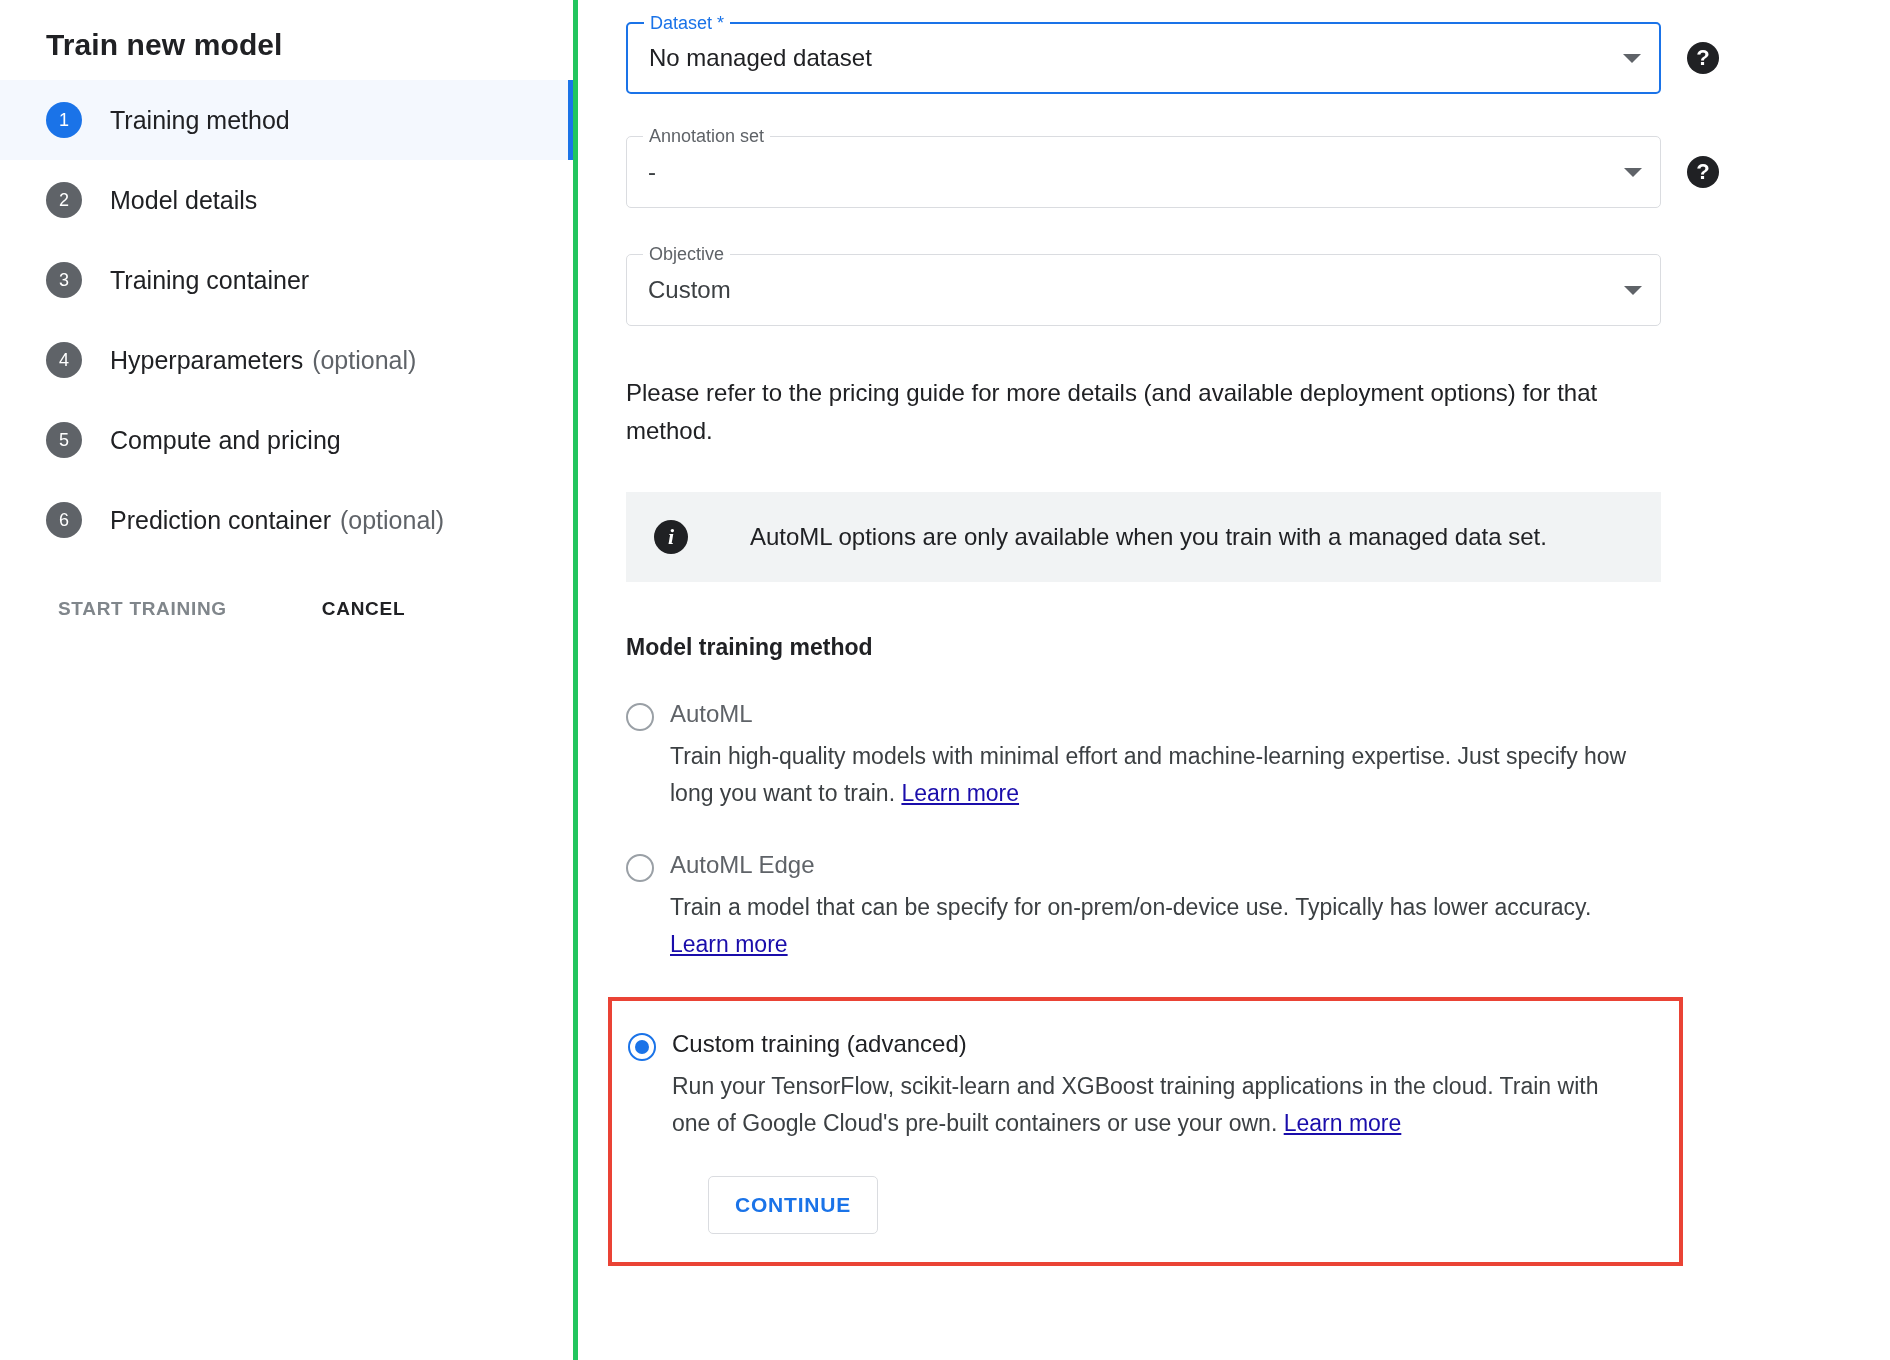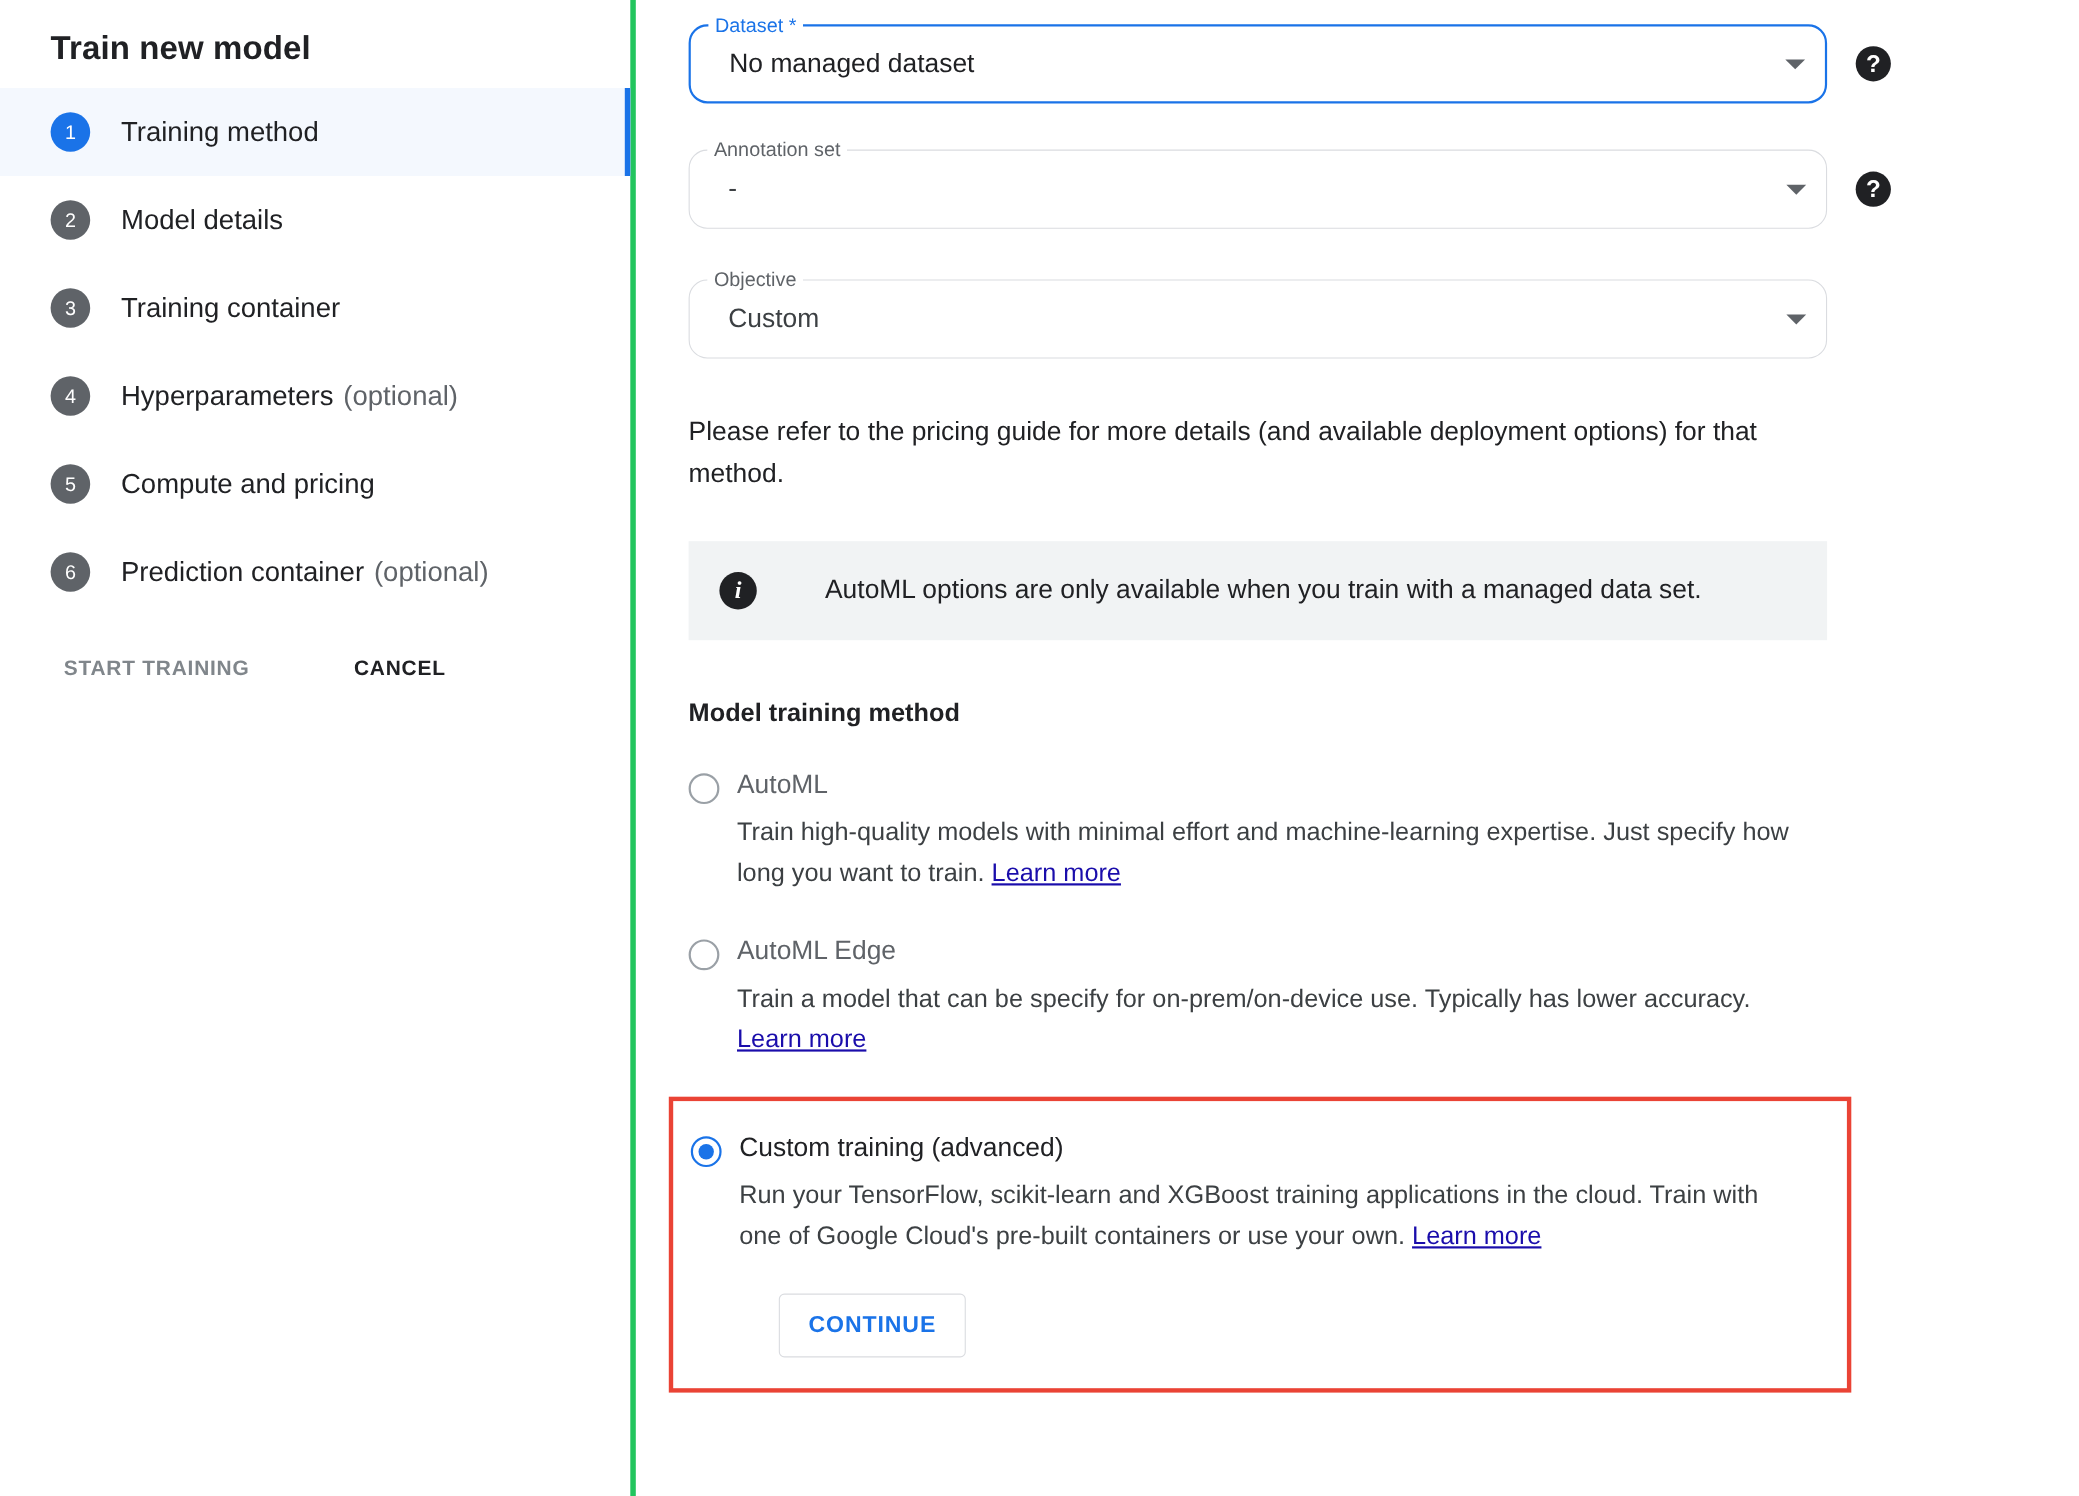--- a/index.html
+++ b/index.html
@@ -119,26 +119,26 @@
     box-sizing: border-box;
   }
   .field {
     position: relative;
     width: 1035px;
     box-sizing: border-box;
   }
   .field-box {
     position: relative;
     border: 1px solid #dadce0;
-    border-radius: 17px;
+    border-radius: 5px;
     height: 72px;
     box-sizing: border-box;
     display: flex;
     align-items: center;
-    padding: 0 35px;
+    padding: 0 21px;
   }
   .field-box.focused {
     border: 2px solid #1a73e8;
   }
   .field-legend {
     position: absolute;
     top: -12px;
     left: 16px;
     background: #ffffff;
     padding: 0 6px;

